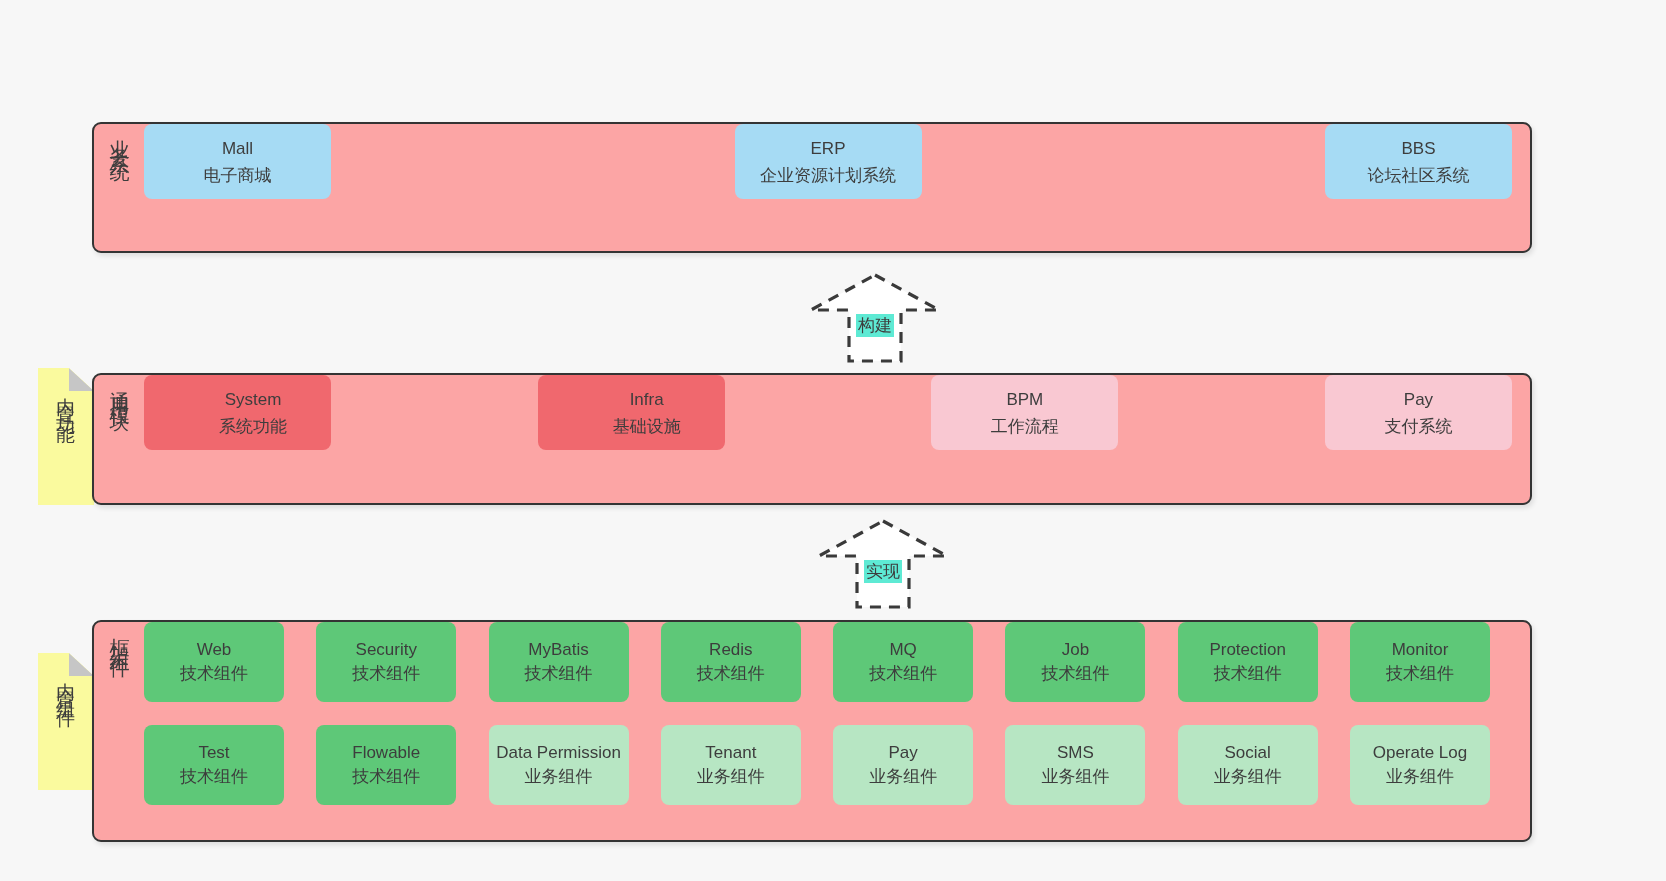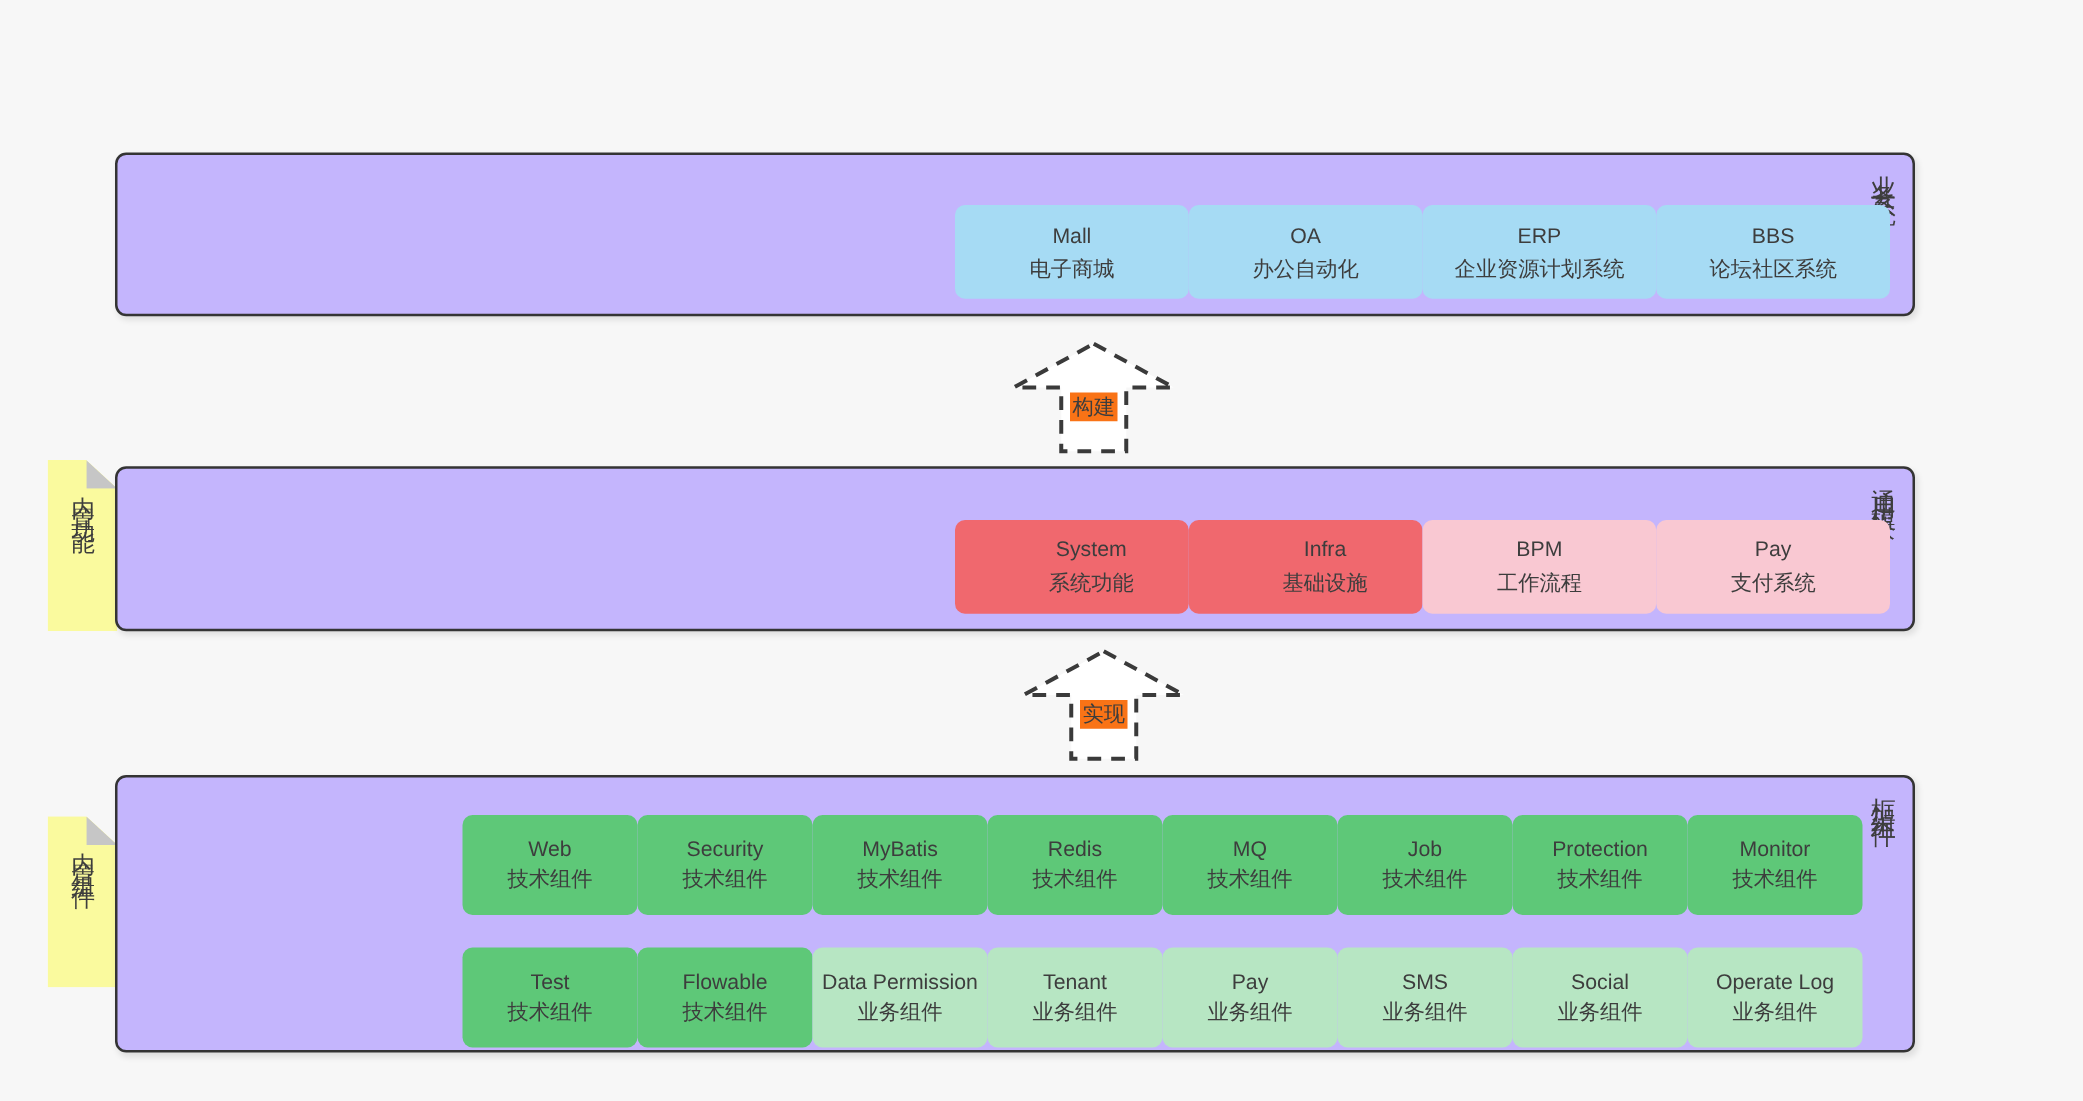--- a/index.html
+++ b/index.html
@@ -3,23 +3,23 @@
 <meta charset="utf-8">
 <style>
   * { margin:0; padding:0; box-sizing:border-box; }
   html,body { background:#f7f7f7; }
   body { font-family:"Liberation Sans","DejaVu Sans",sans-serif; color:#3d3d3d; }
   .canvas { position:relative; width:1666px; height:881px; background:#f7f7f7; overflow:hidden; }
 
   
   .panel {
     position:absolute; left:92px; width:1440px;
-    background:#c4b5fd; border:2px solid #343434; border-radius:9px;
+    background:#fca5a5; border:2px solid #343434; border-radius:9px;
     box-shadow:2px 3px 5px rgba(0,0,0,.10);
-    display:flex; align-items:flex-end; z-index:2;flex-direction:column;
+    display:flex; align-items:flex-start; z-index:2;
   }
   #panel-business   { top:122px; height:131px; }
   #panel-modules    { top:373px; height:132px; }
   #panel-components { top:620px; height:222px; }
 
   .vlabel {
     writing-mode:vertical-lr; text-orientation:upright;
     font-size:20px; letter-spacing:7px; line-height:1;
     margin:0 14px 0 16px; white-space:nowrap; color:#3d3d3d;
   }
@@ -58,21 +58,21 @@
   #tab-modules    { top:368px; }
   #tab-components { top:653px; }
 
   
   .arrow { position:absolute; z-index:1; }
   #arrow-build     { left:808px; top:272px; width:134px; height:92px; }
   #arrow-implement { left:816px; top:516px; width:134px; height:96px; }
   .arrow svg { width:100%; height:100%; display:block; }
   .arrow-label {
     position:absolute; left:50%; top:46%; transform:translateX(-50%);
-    font-size:17px; color:#3d3d3d; background:#f97316; padding:0 2px; white-space:nowrap;text-align:center;
+    font-size:17px; color:#3d3d3d; background:#5eead4; padding:0 2px; white-space:nowrap;text-align:center;
   }
 </style>
 </head>
 <body>
 
 <div class="canvas">
 
   <div class="sticky" id="tab-modules">
     <span class="fold"></span>
     <span class="vtext">内置功能</span>
@@ -83,24 +83,20 @@
   </div>
 
   <section class="panel" id="panel-business">
     <div class="vlabel">业务系统</div>
     <div class="boxes">
       <div class="box box-wide blue">
         <div>Mall</div>
         <div>电子商城</div>
       </div>
       <div class="box box-wide blue">
-        <div>OA</div>
-        <div>办公自动化</div>
-      </div>
-      <div class="box box-wide blue">
         <div>ERP</div>
         <div>企业资源计划系统</div>
       </div>
       <div class="box box-wide blue">
         <div>BBS</div>
         <div>论坛社区系统</div>
       </div>
     </div>
   </section>
 

